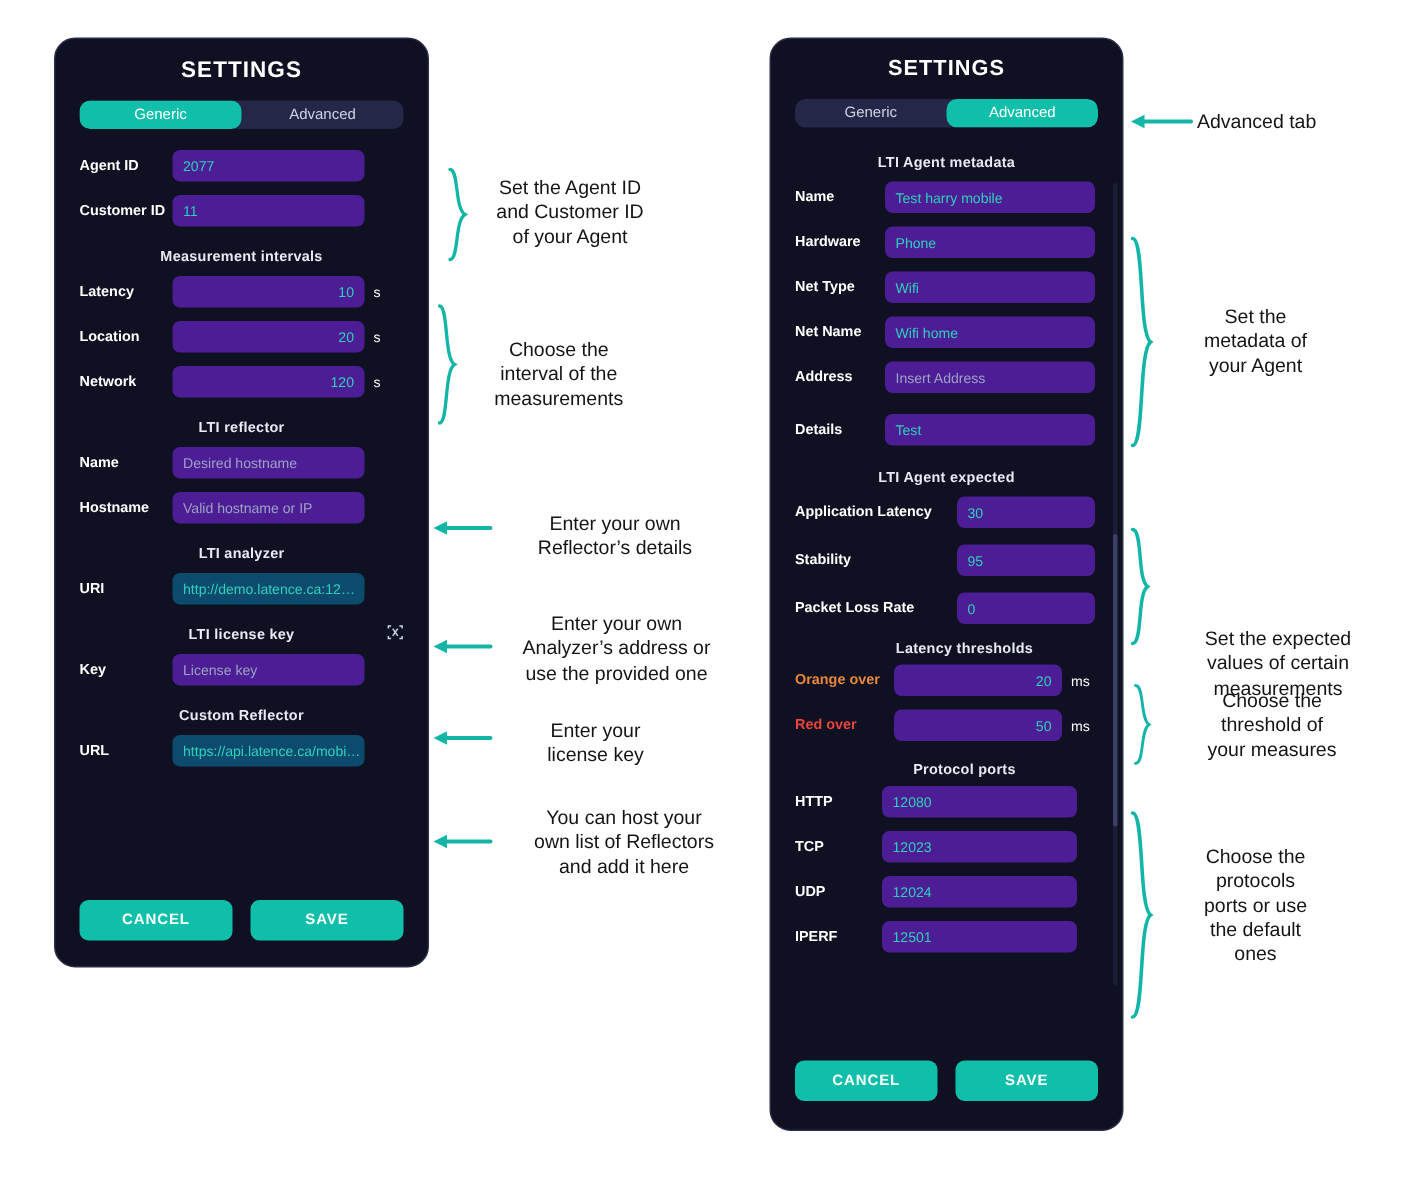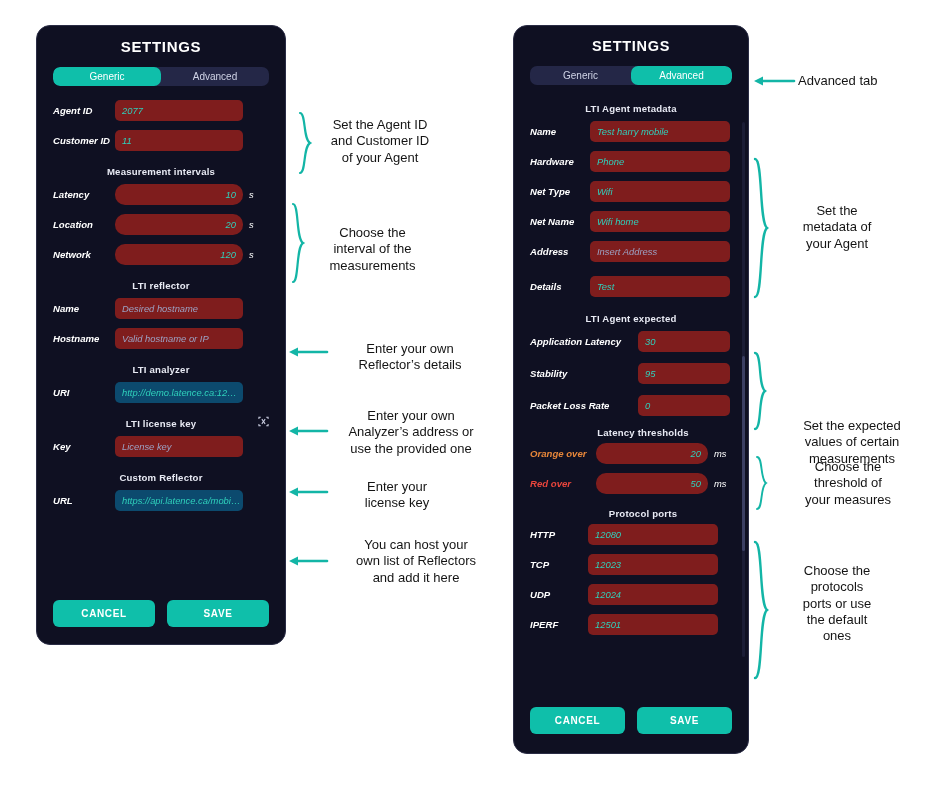--- a/index.html
+++ b/index.html
@@ -40,32 +40,32 @@
   
   .sect{
     color:#e8eaf4;font-size:9.6px;font-weight:bold;
     margin-top:15px;margin-bottom:7px;letter-spacing:.2px;
     position:relative;
     text-align:center;
   }
   .sect.tight{margin-top:11px;margin-bottom:5px;margin-left:24px;}
 
   
-  .row{display:flex;align-items:center;margin-bottom:9px;font-style:italic;}
+  .row{display:flex;align-items:center;margin-bottom:9px;}
   .row .lbl{
     color:#ffffff;font-size:9.6px;font-weight:bold;flex:0 0 auto;
   }
   .row .field{
-    background:#7f1d1d;border-radius:5px;height:21px;
+    background:#4c1d95;border-radius:5px;height:21px;
     display:flex;align-items:center;box-sizing:border-box;padding:0 7px;
     font-size:9.4px;color:#2fd0bb;
   }
   .row .field.lighter{background:#0c4a6e;}
   .row .field.ph{color:#9ca2c4;}
-  .row .field.num{justify-content:flex-end;border-radius:10px;}
+  .row .field.num{justify-content:flex-end;}
   .row .unit{color:#ffffff;font-size:9.4px;margin-left:6px;}
 
   
   #panel-generic .lbl{width:62px;}
   #panel-generic .field{width:128px;}
   #panel-generic .row.withunit .field{width:128px;}
 
   
   #panel-advanced .lbl{width:60px;}
   #panel-advanced .field{width:140px;}

